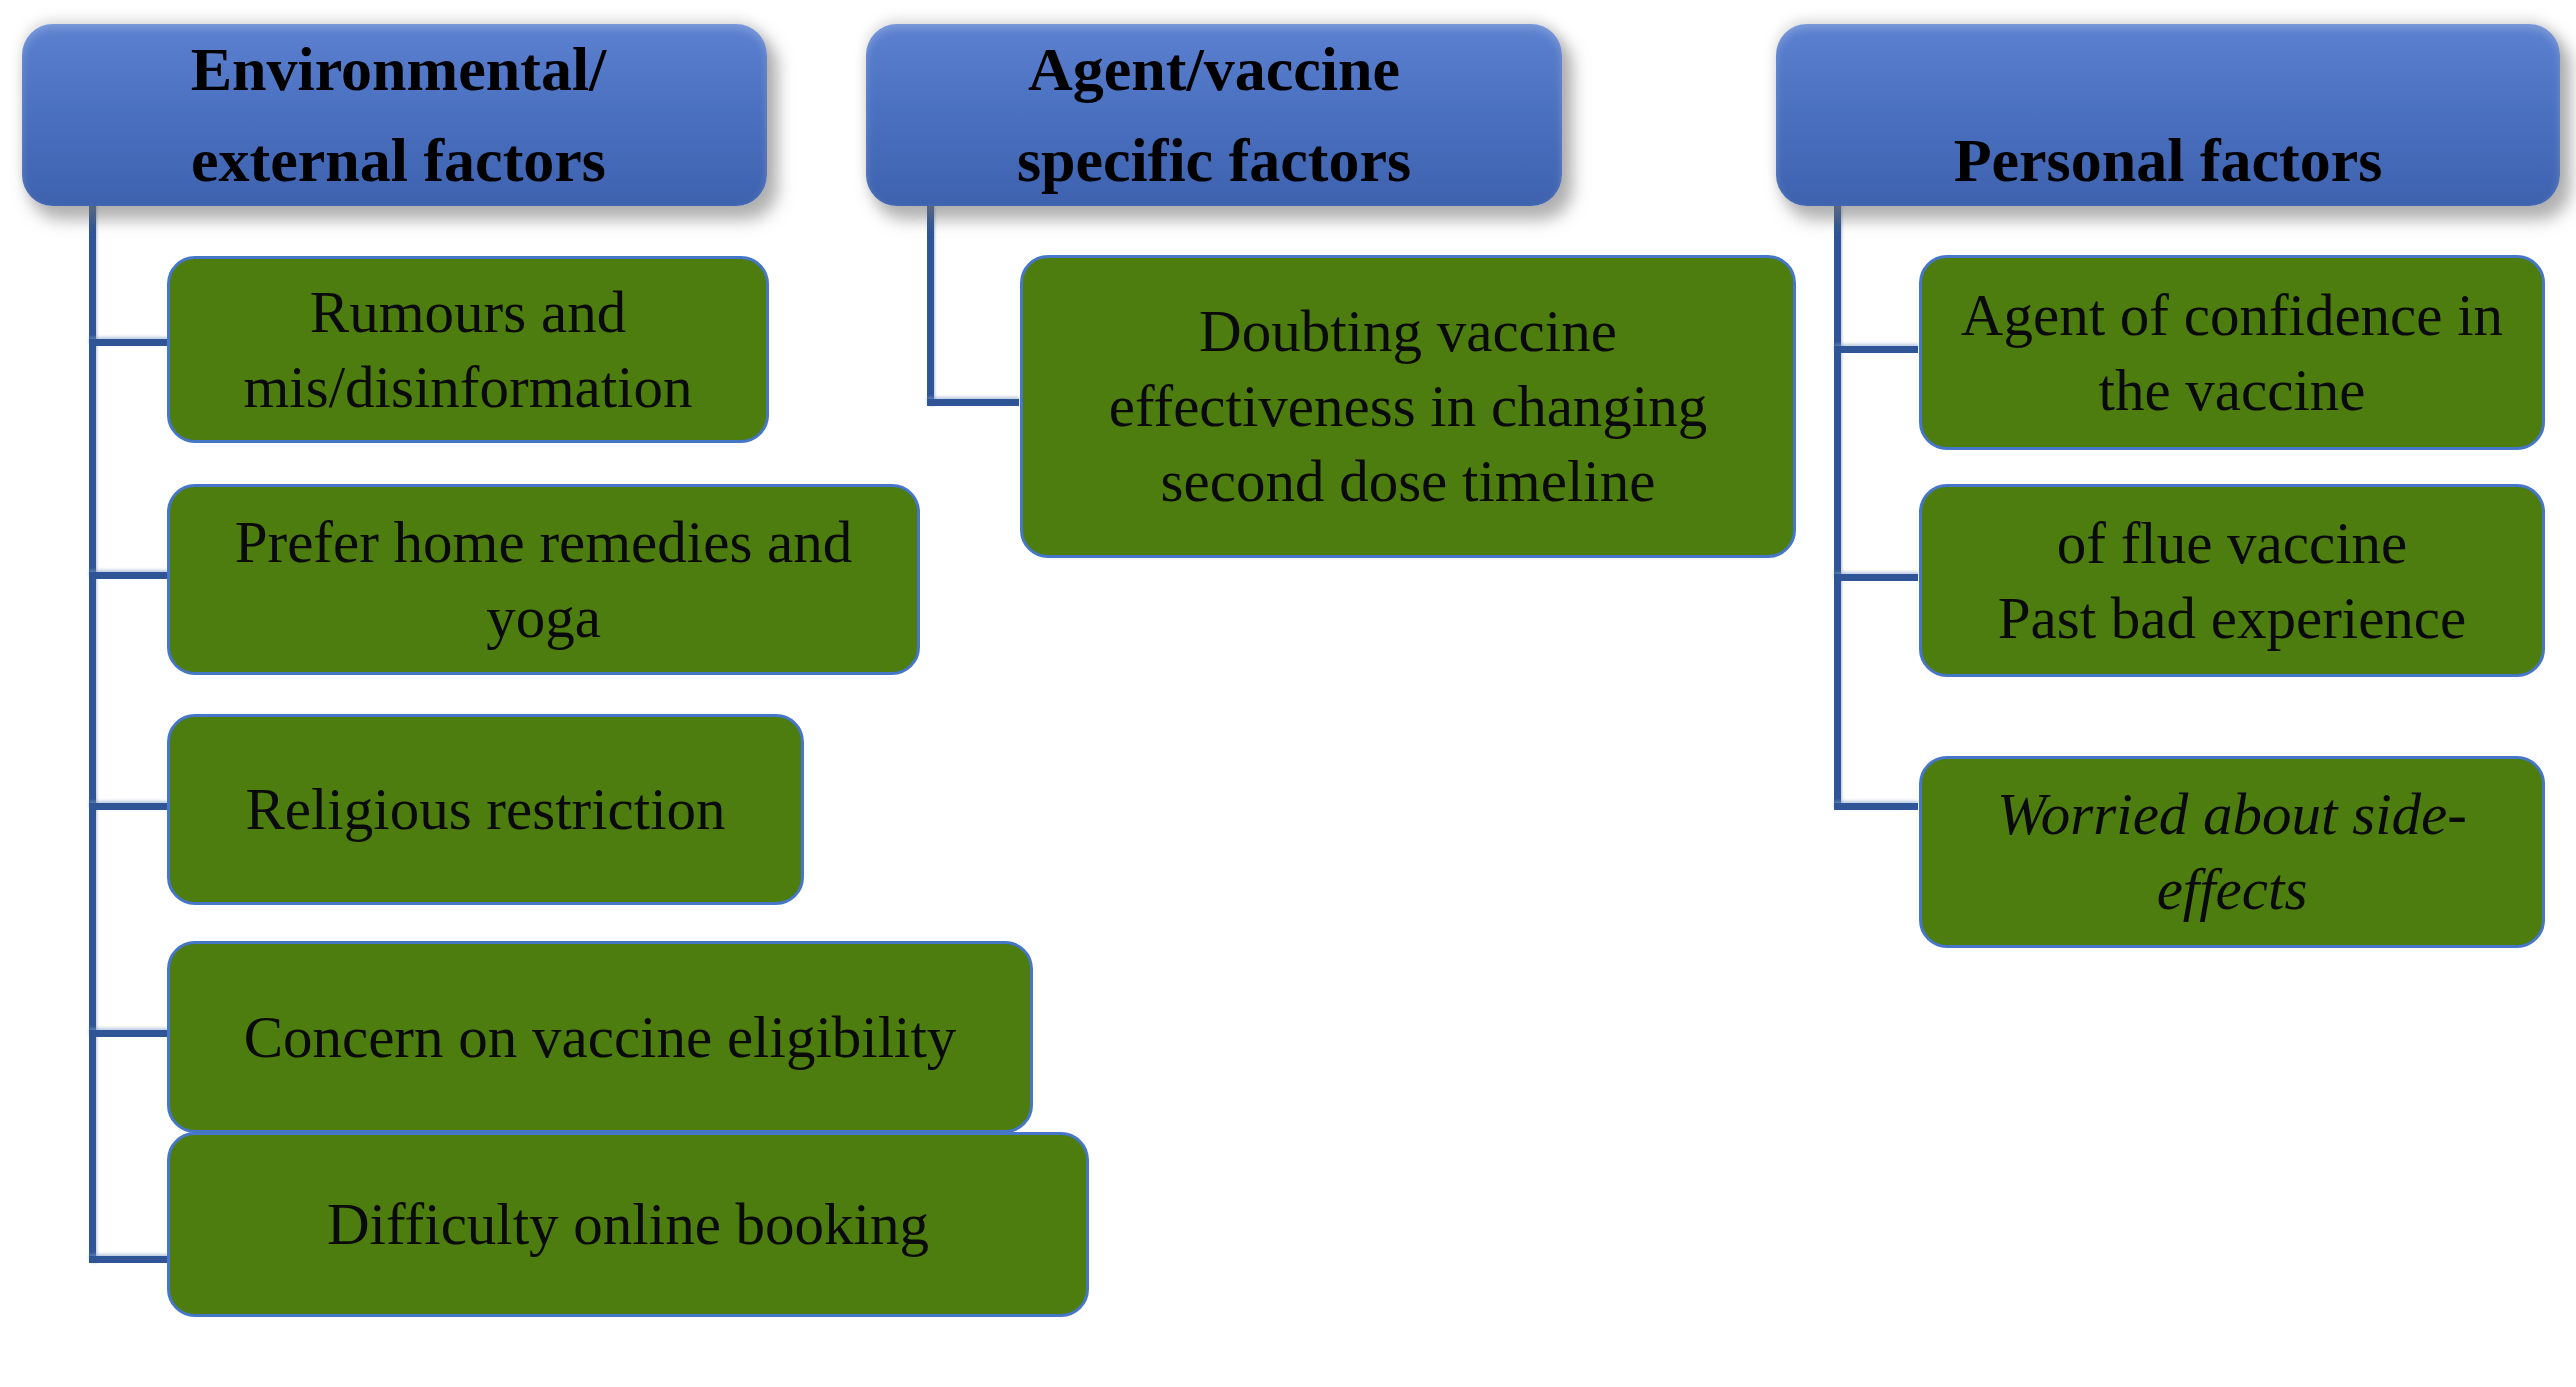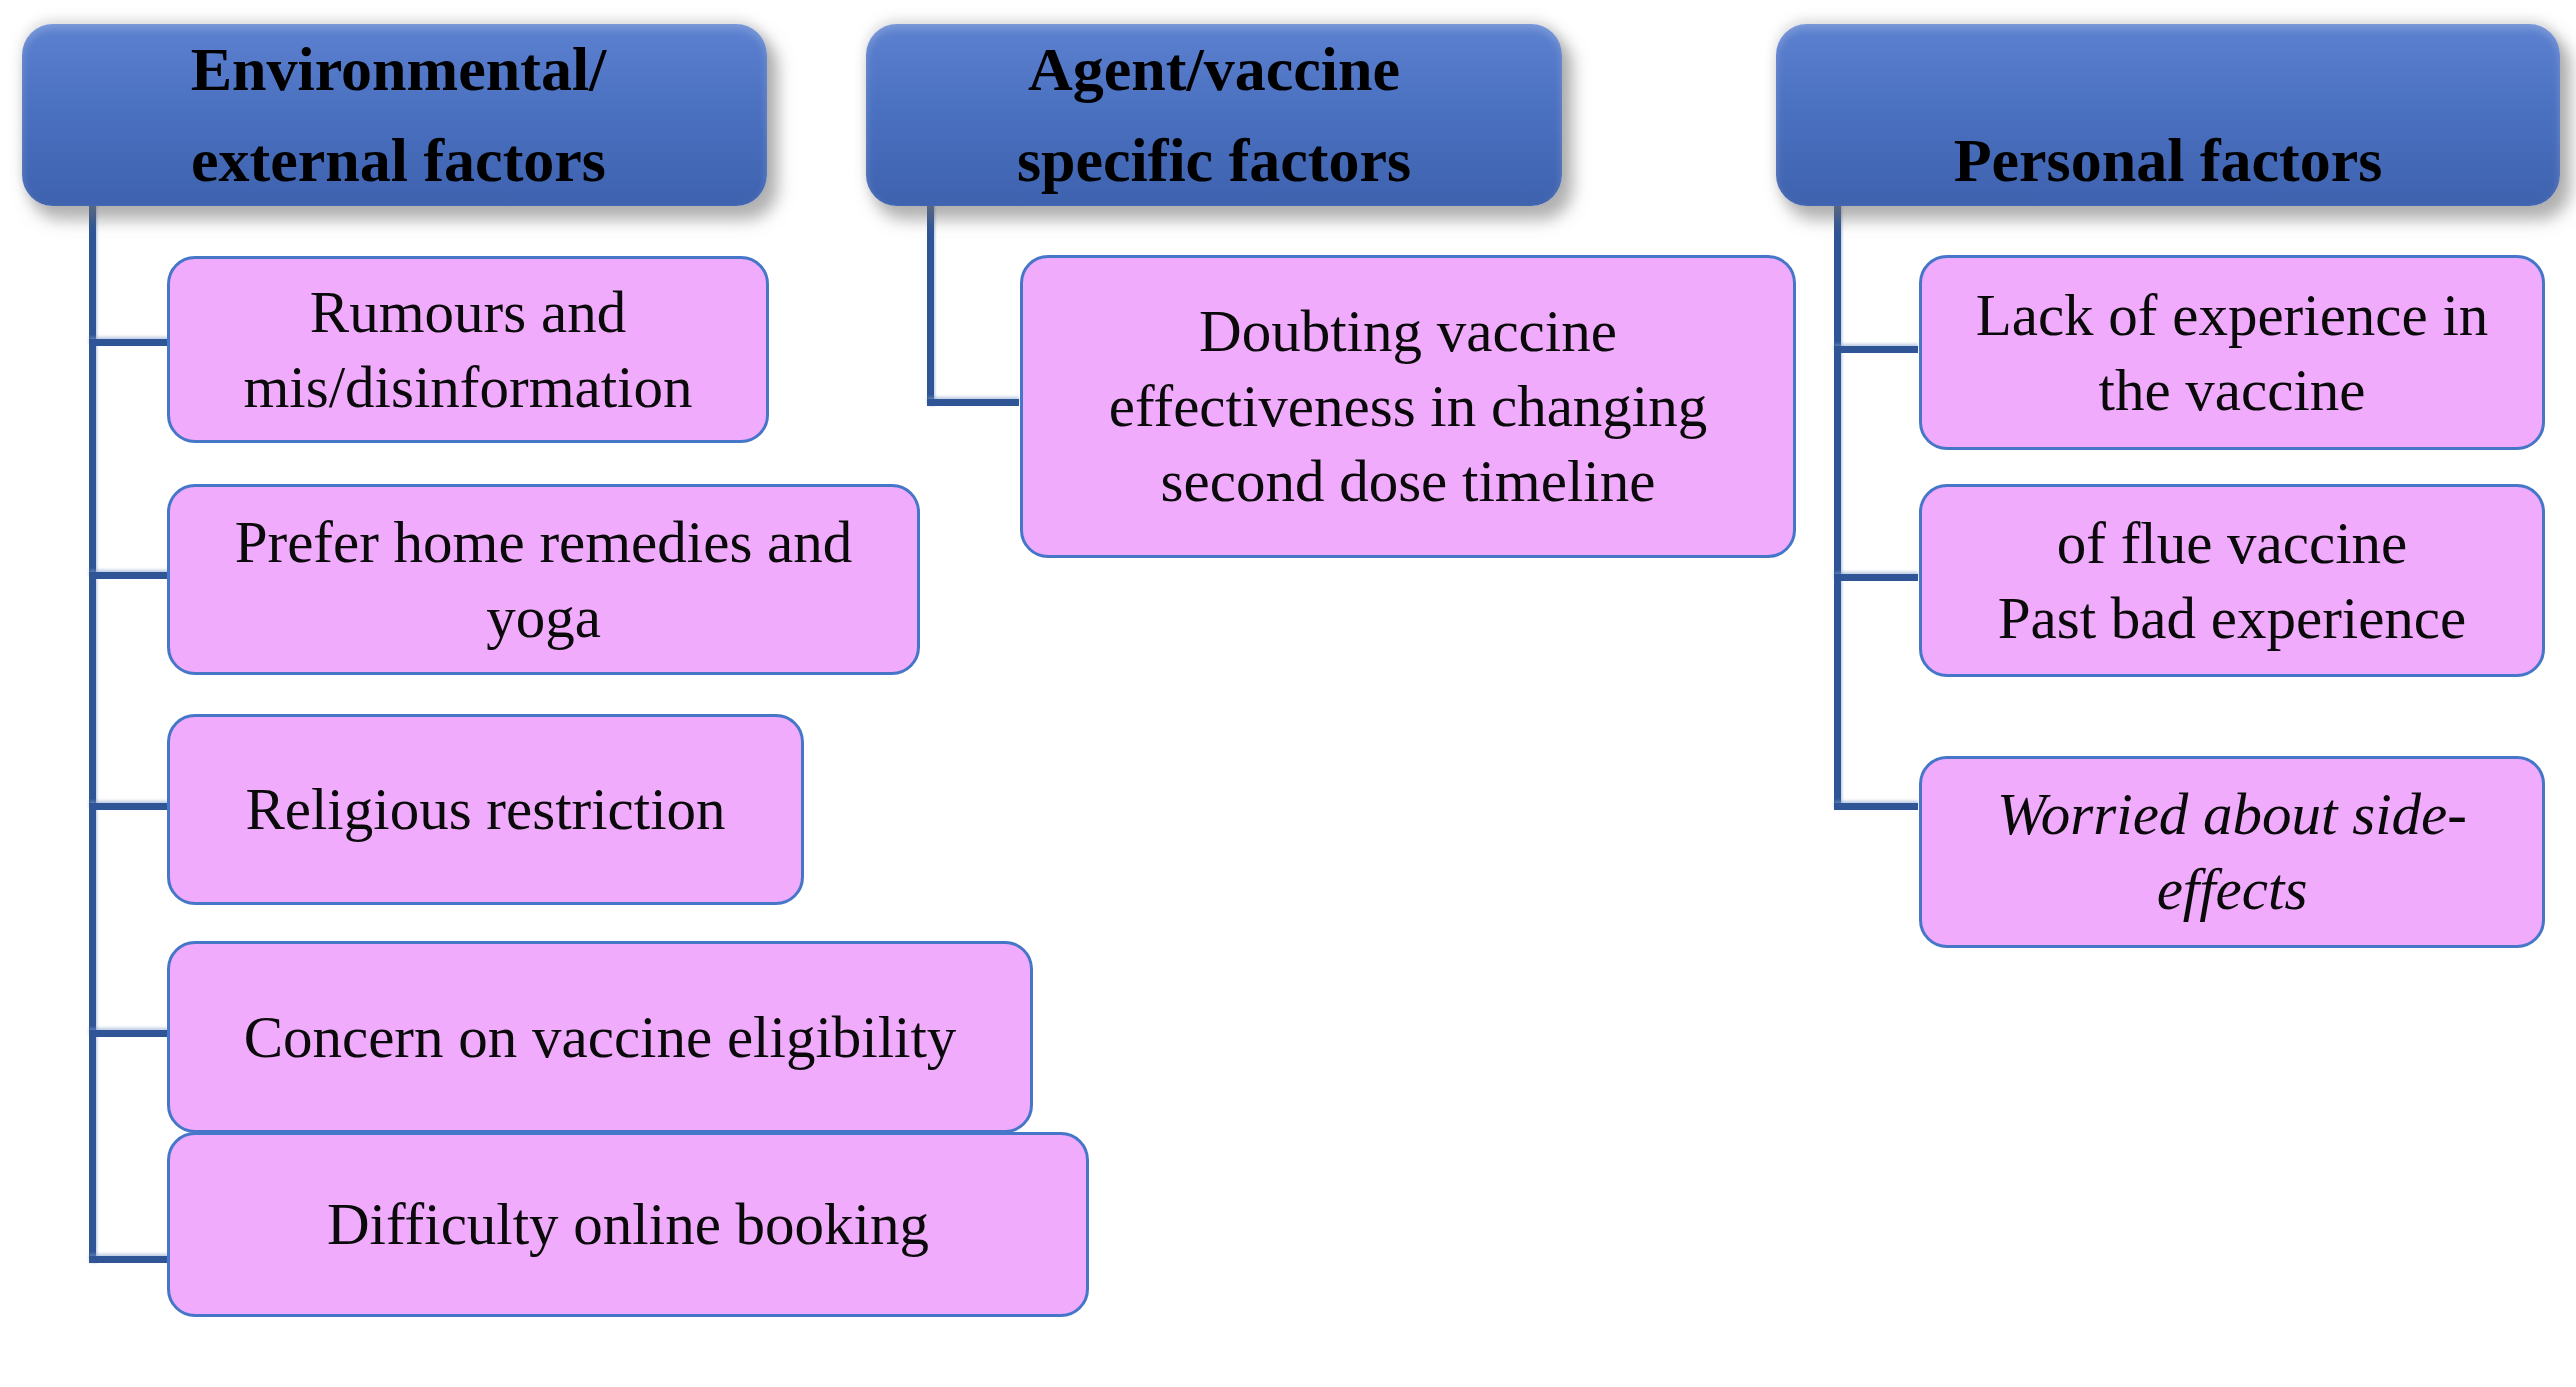--- a/index.html
+++ b/index.html
@@ -32,21 +32,21 @@
     text-align: center;
     z-index: 2;
   }
   #hdr-env { left: 22px;   width: 737px; padding-left: 8px; }
   #hdr-agent { left: 866px; width: 696px; }
   #hdr-personal { left: 1776px; width: 784px; justify-content: flex-end; }
 
   
   .node {
     position: absolute;
-    background: #f0abfc;
+    background: #4d7c0f;
     border: 3.7px solid #4576c8;
     border-radius: 28px;
     color: #0a0a0a;
     font-size: 59px;
     line-height: 75px;
     display: flex;
     flex-direction: column;
     justify-content: center;
     align-items: center;
     text-align: center;
@@ -132,21 +132,21 @@
     <span>Difficulty online booking</span>
   </div>
 
   <div class="node" id="n-doubting">
     <span>Doubting vaccine</span>
     <span>effectiveness in changing</span>
     <span>second dose timeline</span>
   </div>
 
   <div class="node" id="n-lack">
-    <span>Lack of experience in</span>
+    <span>Agent of confidence in</span>
     <span>the vaccine</span>
   </div>
   <div class="node" id="n-pastbad">
     <span>of flue vaccine</span>
     <span>Past bad experience</span>
   </div>
   <div class="node" id="n-worried">
     <span>Worried about side-</span>
     <span>effects</span>
   </div>

